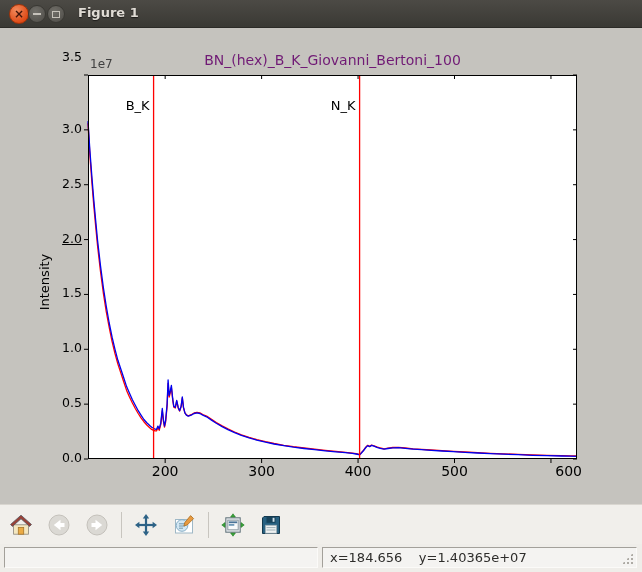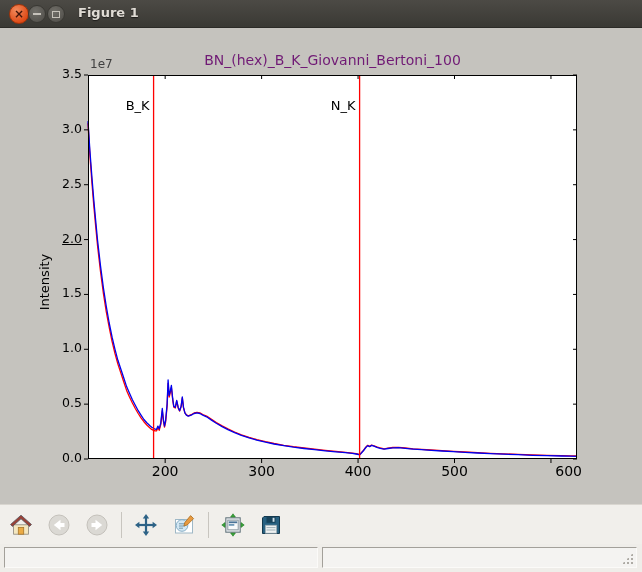--- a/index.html
+++ b/index.html
@@ -115,21 +115,21 @@
       <div class="xticklabel" style="left: 333.059px;">400</div>
       <div class="xticklabel" style="left: 429.509px;">500</div>
       <div class="xticklabel" style="left: 532px; text-align: right;">600</div>
       <div class="yticklabel" style="top: 422px;">0.0</div>
       <div class="yticklabel" style="top: 367.143px;">0.5</div>
       <div class="yticklabel" style="top: 312.286px;">1.0</div>
       <div class="yticklabel" style="top: 257.429px;">1.5</div>
       <div class="yticklabel" style="top: 202.571px; text-decoration: underline;">2.0</div>
       <div class="yticklabel" style="top: 147.714px;">2.5</div>
       <div class="yticklabel" style="top: 92.8571px;">3.0</div>
-      <div class="yticklabel" style="top: 38px;">3.5</div>
+      <div class="yticklabel" style="top: 21px;">3.5</div>
       <div class="vline-label" style="left: 99.5858px;">B_K</div>
       <div class="vline-label" style="left: 305.602px;">N_K</div>
     </div>
 
   <div class="toolbar">
     <button class="tb">
       <svg viewBox="0 0 24 24" width="24" height="24">
         <rect x="4.6" y="11.8" width="14.8" height="9.4" fill="#f4e7c0" stroke="#8a867a" stroke-width="0.8"></rect>
         <polygon points="12,2.2 22.5,11.5 20.6,13.4 12,5.8 3.4,13.4 1.5,11.5" fill="#9a4136" stroke="#57565e" stroke-width="0.8"></polygon>
         <rect x="9.3" y="14.4" width="5.4" height="6.8" fill="#ebab45" stroke="#a5762c" stroke-width="0.8"></rect>
@@ -193,17 +193,18 @@
         <line x1="7.5" y1="17" x2="16.5" y2="17" stroke="#9fb0b8"></line>
       </svg>
     </button>
   </div>
 
   <div class="statusbar">
     <div class="status-box left">
       <div class="status-text"></div>
     </div>
     <div class="status-box right">
+      <div class="status-text">x=184.656    y=1.40365e+07</div>
       <div class="grip"></div>
     </div>
   </div>
 
 </div>
 
 </body></html>

